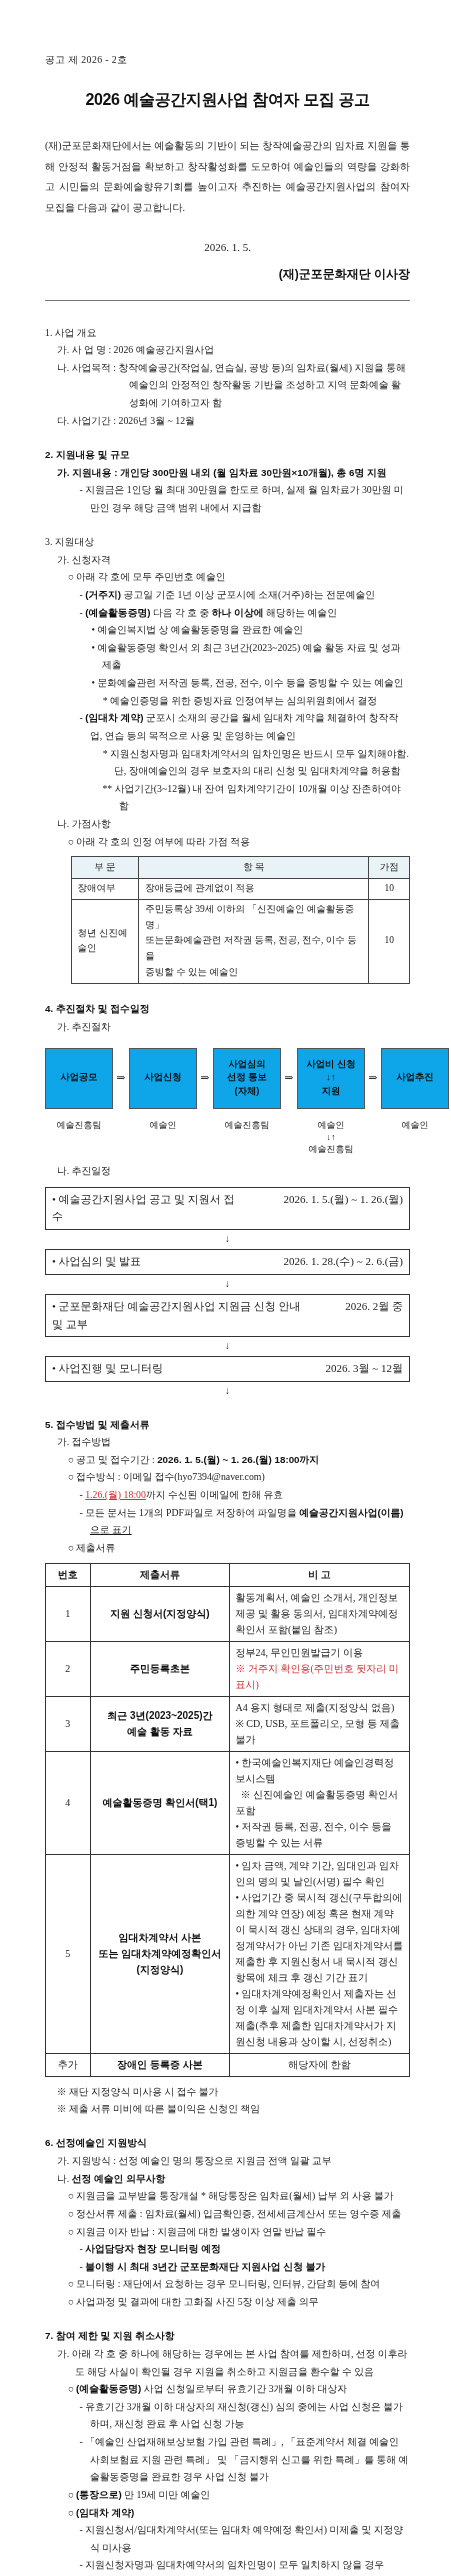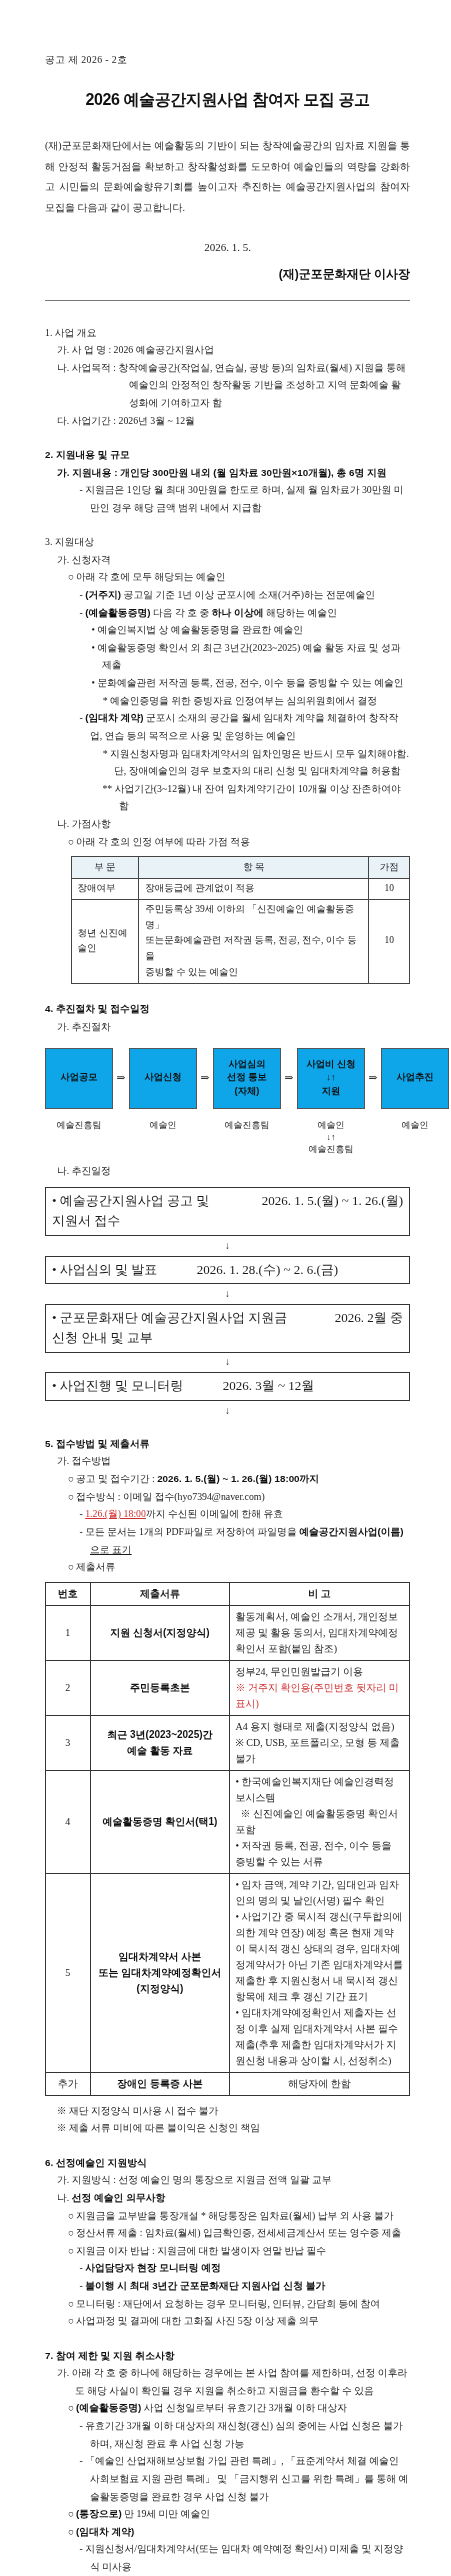--- a/index.html
+++ b/index.html
@@ -58,22 +58,22 @@
     font-size:9.3px;line-height:1.45;color:#111;
   }
   .flow-actor{margin-top:10.5px;font-size:9px;text-align:center;line-height:1.35;}
   .flow-arrow{
     width:16px;height:59px;display:flex;align-items:center;justify-content:center;
     font-size:10.5px;color:#333;flex:0 0 auto;
   }
   
   .timeline{margin:7.5px 0 3px 0;}
   .tl-row{
-    border:0.8px solid #333;display:flex;gap:7.5px;
-    padding:3px 6px;font-size:13px;line-height:1.6;
+    border:0.8px solid #333;display:flex;justify-content:space-between;gap:7.5px;
+    padding:3px 6px;font-size:11px;line-height:1.6;
   }
   .tl-right{white-space:nowrap;margin-left:32px;}
   .tl-arrow{text-align:center;font-size:9.8px;line-height:1.5;margin:2.3px 0;color:#222;}
 </style>
 </head>
 <body>
 
 <div class="page">
   <div class="notice-no">공고 제 2026 - 2호</div>
   <h1 class="title">2026 예술공간지원사업 참여자 모집 공고</h1>
@@ -84,21 +84,21 @@
   <div id="doc-body">
       <div class="ln sect" style="padding-left: 18px; text-indent: -18px;"><span>1. 사업 개요</span></div>
       <div class="ln" style="padding-left: 30px; text-indent: -18px;"><span>가. 사 업 명 : 2026 예술공간지원사업</span></div>
       <div class="ln" style="padding-left: 84px; text-indent: -72px;"><span>나. 사업목적 : 창작예술공간(작업실, 연습실, 공방 등)의 임차료(월세) 지원을 통해 예술인의 안정적인 창작활동 기반을 조성하고 지역 문화예술 활성화에 기여하고자 함</span></div>
       <div class="ln" style="padding-left: 30px; text-indent: -18px;"><span>다. 사업기간 : 2026년 3월 ~ 12월</span></div>
       <div class="ln sect" style="padding-left: 18px; text-indent: -18px;"><span class="b">2. 지원내용 및 규모</span></div>
       <div class="ln" style="padding-left: 30px; text-indent: -18px;"><span class="b">가. 지원내용 : 개인당 300만원 내외 (월 임차료 30만원×10개월), 총 6명 지원</span></div>
       <div class="ln" style="padding-left: 45px; text-indent: -10.5px;"><span>- 지원금은 1인당 월 최대 30만원을 한도로 하며, 실제 월 임차료가 30만원 미만인 경우 해당 금액 범위 내에서 지급함</span></div>
       <div class="ln sect" style="padding-left: 18px; text-indent: -18px;"><span>3. 지원대상</span></div>
       <div class="ln" style="padding-left: 30px; text-indent: -18px;"><span>가. 신청자격</span></div>
-      <div class="ln" style="padding-left: 37px; text-indent: -14.3px;"><span>○ 아래 각 호에 모두 해당되는 예술인</span></div>
+      <div class="ln" style="padding-left: 37px; text-indent: -14.3px;"><span>○ 아래 각 호에 모두 주민번호 예술인</span></div>
       <div class="ln" style="padding-left: 45px; text-indent: -10.5px;"><span>- </span><span class="b">(거주지)</span><span> 공고일 기준 1년 이상 군포시에 소재(거주)하는 전문예술인</span></div>
       <div class="ln" style="padding-left: 45px; text-indent: -10.5px;"><span>- </span><span class="b">(예술활동증명)</span><span> 다음 각 호 중 </span><span class="b">하나 이상에</span><span> 해당하는 예술인</span></div>
       <div class="ln" style="padding-left: 57px; text-indent: -10.5px;"><span>• 예술인복지법 상 예술활동증명을 완료한 예술인</span></div>
       <div class="ln" style="padding-left: 57px; text-indent: -10.5px;"><span>• 예술활동증명 확인서 외 최근 3년간(2023~2025) 예술 활동 자료 및 성과 제출</span></div>
       <div class="ln" style="padding-left: 57px; text-indent: -10.5px;"><span>• 문화예술관련 저작권 등록, 전공, 전수, 이수 등을 증빙할 수 있는 예술인</span></div>
       <div class="ln" style="padding-left: 69px; text-indent: -11.3px;"><span>* 예술인증명을 위한 증빙자료 인정여부는 심의위원회에서 결정</span></div>
       <div class="ln" style="padding-left: 45px; text-indent: -10.5px;"><span>- </span><span class="b">(임대차 계약)</span><span> 군포시 소재의 공간을 월세 임대차 계약을 체결하여 창작작업, 연습 등의 목적으로 사용 및 운영하는 예술인</span></div>
       <div class="ln" style="padding-left: 69px; text-indent: -11.3px;"><span>* 지원신청자명과 임대차계약서의 임차인명은 반드시 모두 일치해야함. 단, 장애예술인의 경우 보호자의 대리 신청 및 임대차계약을 허용함</span></div>
       <div class="ln" style="padding-left: 74px; text-indent: -16.6px;"><span>** 사업기간(3~12월) 내 잔여 임차계약기간이 10개월 이상 잔존하여야함</span></div>
       <div class="ln" style="padding-left: 30px; text-indent: -18px;"><span>나. 가점사항</span></div>

